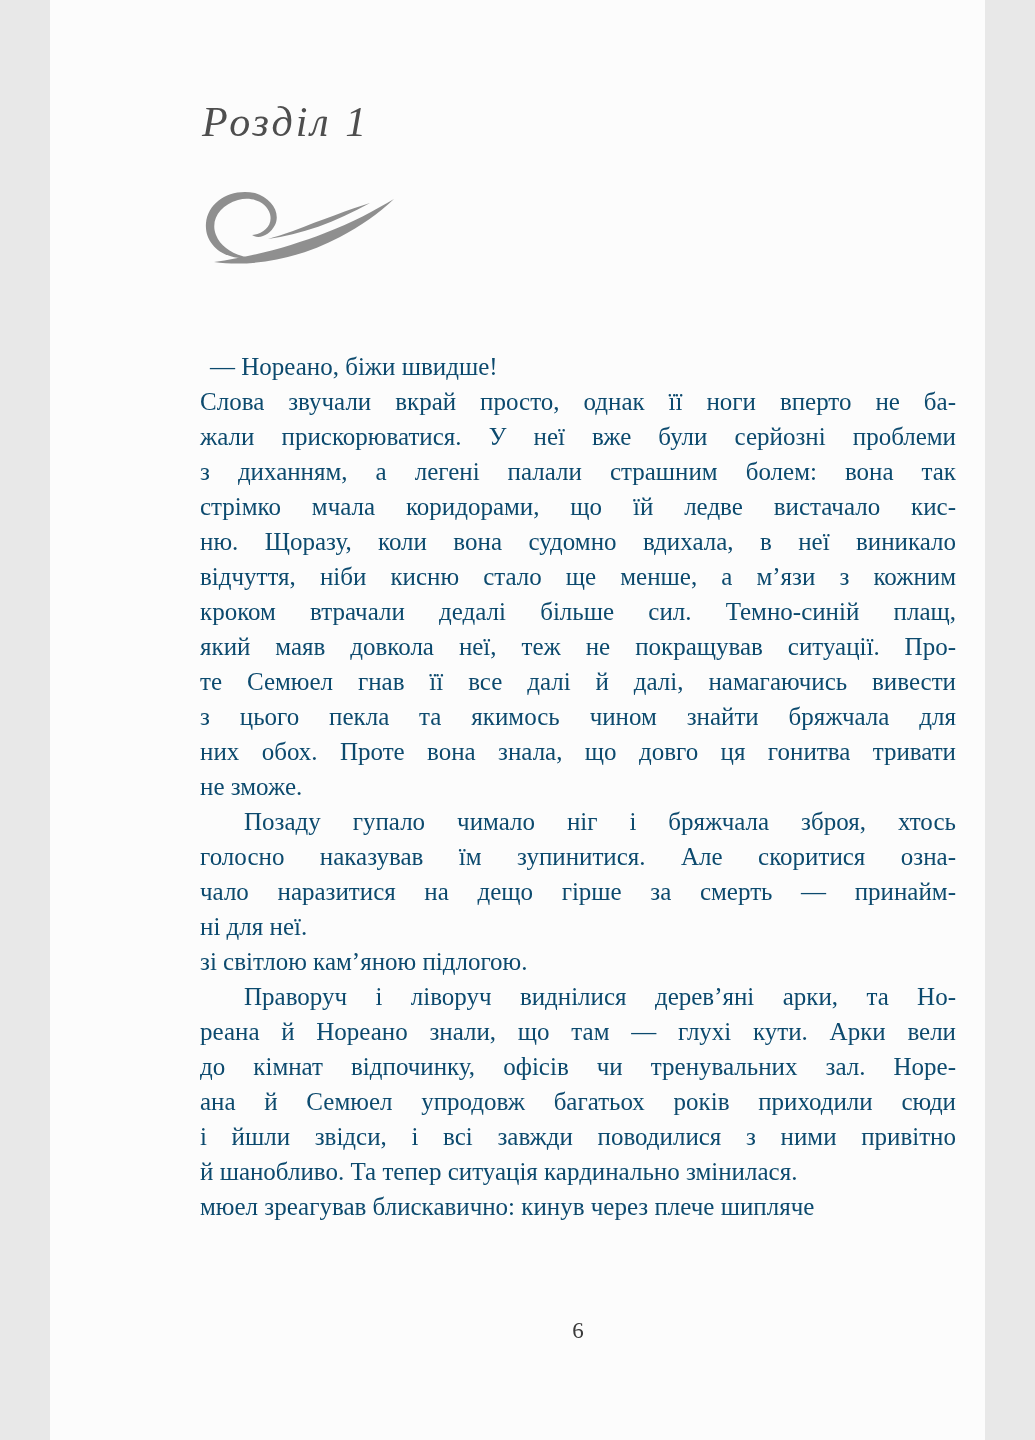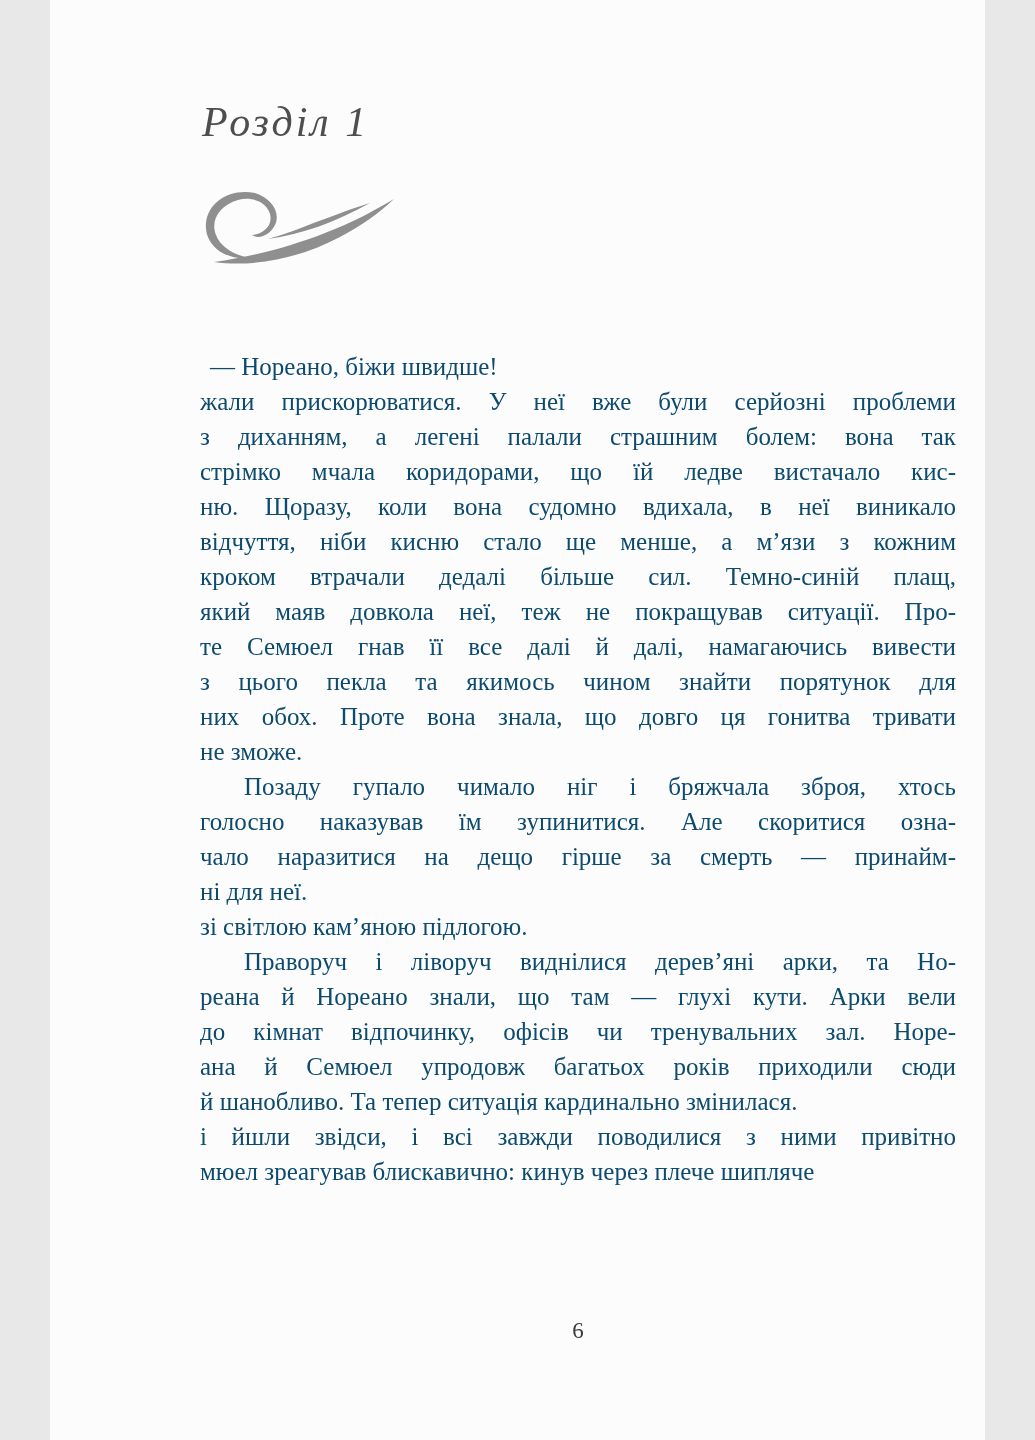--- a/index.html
+++ b/index.html
@@ -96,40 +96,41 @@
         <path d="M68 53
                  C100 49 136 36 170 17
                  C151 23 121 34 93 45
                  C84 48 75 51 68 53 Z"></path>
       </g>
     </svg>
   </div>
 
   <div class="text-block" id="paragraphs">
       <div class="text-line first indent-small para-end">— Нореано, біжи швидше!</div>
+      <div class="text-line first">Слова звучали вкрай просто, однак її ноги вперто не ба-</div>
       <div class="text-line">жали прискорюватися. У неї вже були серйозні проблеми</div>
       <div class="text-line">з диханням, а легені палали страшним болем: вона так</div>
       <div class="text-line">стрімко мчала коридорами, що їй ледве вистачало кис-</div>
       <div class="text-line">ню. Щоразу, коли вона судомно вдихала, в неї виникало</div>
       <div class="text-line">відчуття, ніби кисню стало ще менше, а м’язи з кожним</div>
       <div class="text-line">кроком втрачали дедалі більше сил. Темно-синій плащ,</div>
       <div class="text-line">який маяв довкола неї, теж не покращував ситуації. Про-</div>
       <div class="text-line">те Семюел гнав її все далі й далі, намагаючись вивести</div>
-      <div class="text-line">з цього пекла та якимось чином знайти порятунок для</div>
+      <div class="text-line">з цього пекла та якимось чином знайти бряжчала для</div>
       <div class="text-line">них обох. Проте вона знала, що довго ця гонитва тривати</div>
       <div class="text-line para-end">не зможе.</div>
       <div class="text-line first indent-para">Позаду гупало чимало ніг і бряжчала зброя, хтось</div>
       <div class="text-line">голосно наказував їм зупинитися. Але скоритися озна-</div>
       <div class="text-line">чало наразитися на дещо гірше за смерть — принайм-</div>
       <div class="text-line para-end">ні для неї.</div>
       <div class="text-line para-end">зі світлою кам’яною підлогою.</div>
       <div class="text-line first indent-para">Праворуч і ліворуч виднілися дерев’яні арки, та Но-</div>
       <div class="text-line">реана й Нореано знали, що там — глухі кути. Арки вели</div>
       <div class="text-line">до кімнат відпочинку, офісів чи тренувальних зал. Норе-</div>
       <div class="text-line">ана й Семюел упродовж багатьох років приходили сюди</div>
+      <div class="text-line">і йшли звідси, і всі завжди поводилися з ними привітно</div>
       <div class="text-line para-end">й шанобливо. Та тепер ситуація кардинально змінилася.</div>
-      <div class="text-line">і йшли звідси, і всі завжди поводилися з ними привітно</div>
       <div class="text-line para-end">мюел зреагував блискавично: кинув через плече шипляче</div>
     </div>
 
   <div class="page-number">6</div>
 
 </div>
 
 </body></html>

